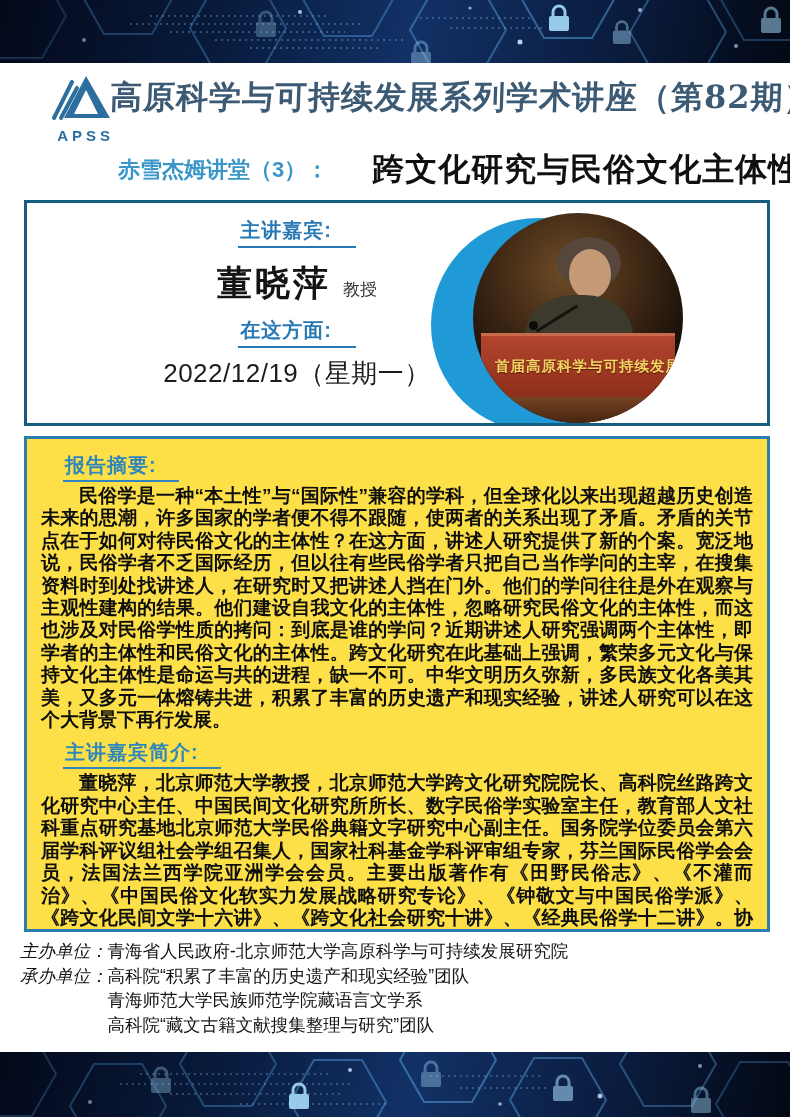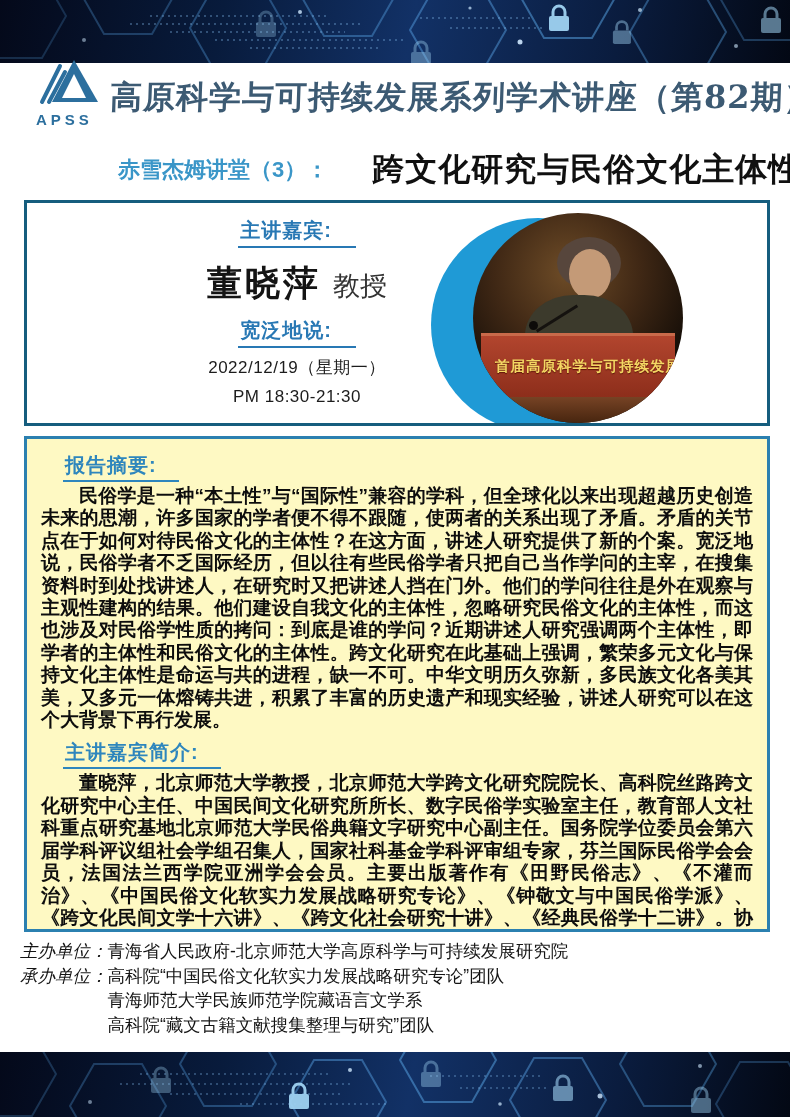--- a/index.html
+++ b/index.html
@@ -12,21 +12,21 @@
   
   .banner {
     position:absolute; left:0; width:790px; overflow:hidden;
     background:linear-gradient(100deg,#04091a 0%,#081b3c 28%,#123166 52%,#0a1c3e 78%,#030814 100%);
   }
   .banner-top    { top:0;    height:63px; }
   .banner-bottom { top:1052px; height:65px; }
   .banner svg { position:absolute; left:0; top:0; }
 
   
-  .logo { position:absolute; left:36px; top:56px; width:78px; text-align:left; }
+  .logo { position:absolute; left:36px; top:72px; width:78px; text-align:right; }
   .logo .logo-word {
     font-size:15px; font-weight:bold; letter-spacing:4px; color:#2c6f9e; margin-top:1px;
   }
 
   
   .series-title {
     position:absolute; left:110px; top:76px; width:664px;
     font-family:"DejaVu Serif","Liberation Serif",serif;
     font-size:32px; font-weight:bold; color:#3c5a73; letter-spacing:1px;
     white-space:nowrap; transform:skewX(-2deg);
@@ -43,23 +43,23 @@
     border:3px solid #155d7e; background:#fff; overflow:hidden;text-decoration:underline;
   }
   .speaker-info { position:absolute; left:50px; top:0; width:440px; text-align:center; }
   .blue-label {
     display:inline-block; font-size:20px; font-weight:bold; color:#2878b4;
     border-bottom:2px solid #2878b4; padding:0 24px 2px 2px; letter-spacing:1px;
   }
   .guest-label-wrap { margin-top:14px; }
   .name-row { margin-top:12px; display:flex; justify-content:center; align-items:baseline; gap:12px; }
   .speaker-name { font-size:35px; font-weight:bold; color:#141414; letter-spacing:3px; }
-  .speaker-title { font-size:27px; color:#333; }
+  .speaker-title { font-size:17px; color:#333; }
   .time-label-wrap { margin-top:10px; }
-  .info-line { margin-top:8px; font-size:17px; color:#1c1c1c; font-weight:500; letter-spacing:0.5px; }
+  .info-line { margin-top:8px; font-size:26px; color:#1c1c1c; font-weight:500; letter-spacing:0.5px; }
 
   
   .blue-circle {
     position:absolute; left:404px; top:15px; width:214px; height:214px;
     border-radius:50%; background:#1f9ad6;
   }
   .photo-circle {
     position:absolute; left:446px; top:10px; width:210px; height:210px;
     border-radius:50%; overflow:hidden;
     background:radial-gradient(circle at 45% 28%, #6e4c27 0%, #402815 38%, #140d07 72%, #0a0604 100%);
@@ -76,21 +76,21 @@
   }
   .podium-text {
     font-size:14.5px; font-weight:bold; color:#f4d763; white-space:nowrap;
     padding-left:14px; letter-spacing:1px; text-shadow:0 1px 1px #5e1508;
   }
   .floor { position:absolute; left:0; bottom:0; width:100%; height:28px; background:linear-gradient(#7a4526,#47250f); }
 
   
   .content-card {
     position:absolute; left:24px; top:436px; width:746px; height:496px;
-    border:3px solid #2b80b0; background:#fef9c3; padding:9px 14px 6px 14px; overflow:hidden;
+    border:3px solid #2b80b0; background:#fde047; padding:9px 14px 6px 14px; overflow:hidden;
   }
   .section-heading-wrap { margin:4px 0 3px 22px; }
   .section-heading {
     display:inline-block; font-size:20px; font-weight:bold; color:#2e86bd;
     border-bottom:2px solid #2e86bd; padding:0 22px 1px 2px; letter-spacing:1px;
   }
   .body-text {
     font-size:19px; line-height:22.4px; font-weight:700; color:#0d0d0d;
     text-align:justify; text-indent:2em; letter-spacing:0;
   }
@@ -175,24 +175,23 @@
   <div class="speaker-card">
     <div class="speaker-info">
       <div class="guest-label-wrap">
         <span class="blue-label">主讲嘉宾:</span>
       </div>
       <div class="name-row">
         <span class="speaker-name">董晓萍</span>
         <span class="speaker-title">教授</span>
       </div>
       <div class="time-label-wrap">
-        <span class="blue-label">宽泛地说:</span>
+        <span class="blue-label">在这方面:</span>
       </div>
       <div class="info-line">2022/12/19（星期一）</div>
-      <div class="info-line">PM 18:30-21:30</div>
 
     </div>
 
     <div class="blue-circle"></div>
     <div class="photo-circle">
       <div class="hair"></div>
       <div class="face"></div>
       <div class="torso"></div>
       <div class="mic-arm"></div>
       <div class="mic-head"></div>
@@ -216,21 +215,21 @@
   </div>
 
   <div class="footer-orgs">
     <div class="org-row">
       <span class="org-label">主办单位：</span>
       <span>青海省人民政府-北京师范大学高原科学与可持续发展研究院</span>
     </div>
     <div class="org-row">
       <span class="org-label">承办单位：</span>
       <div class="org-lines">
-        <div>高科院“中国民俗文化软实力发展战略研究专论”团队</div>
+        <div>高科院“积累了丰富的历史遗产和现实经验”团队</div>
         <div>青海师范大学民族师范学院藏语言文学系</div>
         <div>高科院“藏文古籍文献搜集整理与研究”团队</div>
       </div>
     </div>
   </div>
 
   <div class="banner banner-bottom">
     <svg width="790" height="65" viewBox="0 0 790 65">
       <g>
         <use href="#hx" x="-40" y="-20" opacity="0.25"></use>

